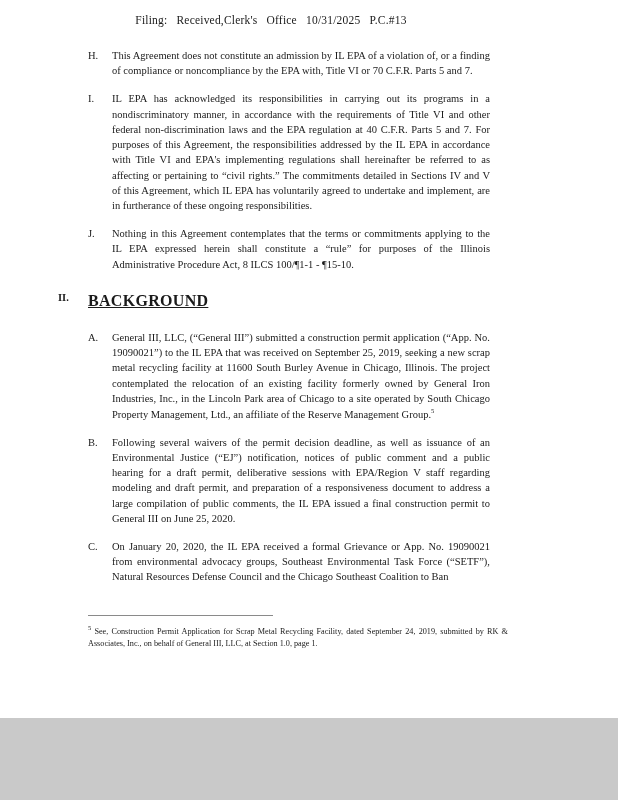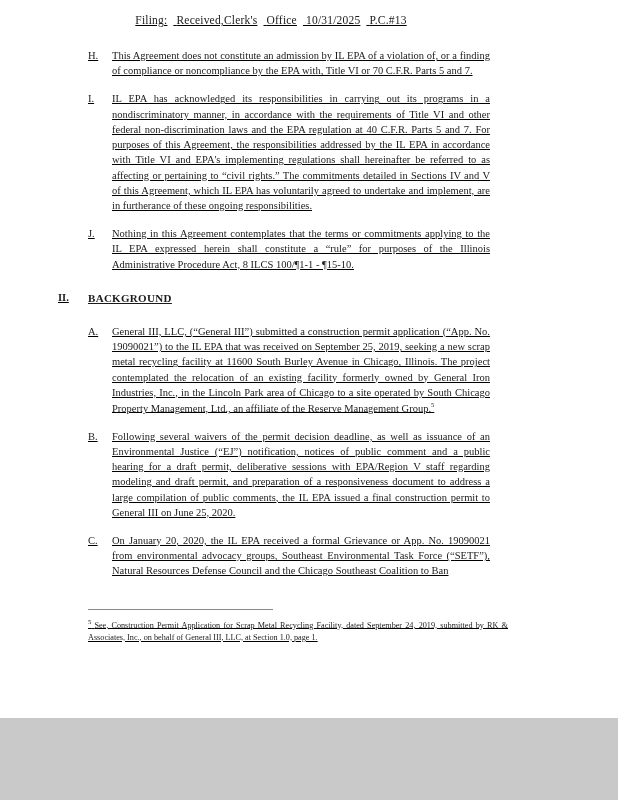--- a/index.html
+++ b/index.html
@@ -22,21 +22,20 @@
   }
   .page-inner {
     position: absolute;
     left: 0;
     top: 0;
     width: 548px;
     height: 718px;
     background: #ffffff;
     box-sizing: border-box;
     padding: 14px 58px 0 58px;
-    text-decoration: underline;
   }
   .page-shadow-bottom {
     position: absolute;
     left: 0;
     top: 718px;
     width: 618px;
     height: 82px;
     background: #c9c9c9;
   }
   .filing-stamp {
@@ -77,21 +76,21 @@
     margin: 20px 0 20px 0;
   }
   .section-head .num {
     width: 30px;
     flex: 0 0 30px;
     font-size: 10.5px;
     font-weight: bold;
     color: #1a1a1a;
   }
   .section-head .title {
-    font-size: 11px;
+    font-size: 16px;
     font-weight: bold;
     text-decoration: underline;
     color: #1a1a1a;
     letter-spacing: 0.3px;
   }
 
   .footnote-rule {
     width: 185px;
     height: 1px;
     background: #8a8a8a;

